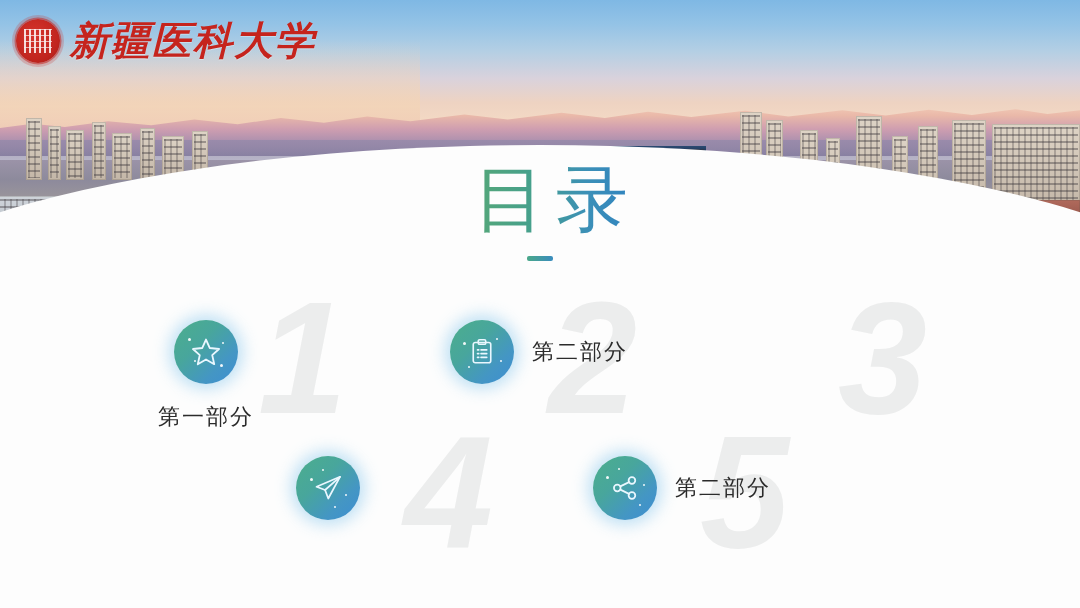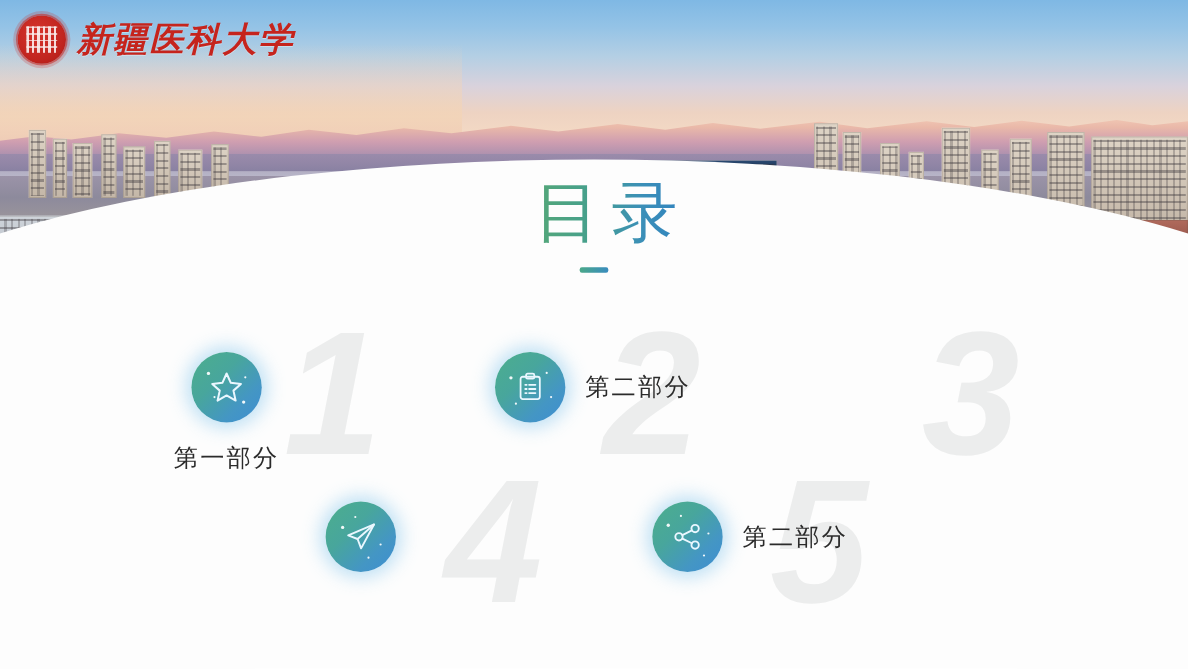--- a/index.html
+++ b/index.html
@@ -111,36 +111,36 @@
   }
   .seal-inner {
     width: 28px; height: 24px;
     background:
       repeating-linear-gradient(to right, rgba(255,255,255,.9) 0 2px, transparent 2px 5px),
       repeating-linear-gradient(to bottom, rgba(255,255,255,.7) 0 1.5px, transparent 1.5px 6px);
     opacity: .92;
   }
   .logo-text {
     font-family: "Liberation Serif", "DejaVu Serif", serif;
-    font-size: 31px; font-weight: 700; font-style: italic;
+    font-size: 39px; font-weight: 700; font-style: italic;
     letter-spacing: 2px;
     color: #c5241d;
     text-shadow: 0 1px 0 rgba(255,255,255,.35);
     white-space: nowrap;
   }
 
   
   .title-wrap {
     position: absolute; left: 0; top: 162px; width: 1080px;
     text-align: center; z-index: 7;
   }
   .title {
     display: inline-block;
     font-family: "Liberation Sans", "DejaVu Sans", sans-serif;
-    font-size: 60px; font-weight: 400; letter-spacing: 10px;
+    font-size: 72px; font-weight: 400; letter-spacing: 10px;
     background: linear-gradient(to right, #55a778 0%, #46a08c 35%, #3b8fb8 70%, #2f82c0 100%);
     -webkit-background-clip: text; background-clip: text;
     -webkit-text-fill-color: transparent; color: transparent;
     line-height: 1.05;
     margin-left: 32px;
   }
   .title-rule {
     width: 26px; height: 5px; margin: 18px auto 0;
     border-radius: 2px;
     background: linear-gradient(to right, #4aa889, #3a8cbe);

